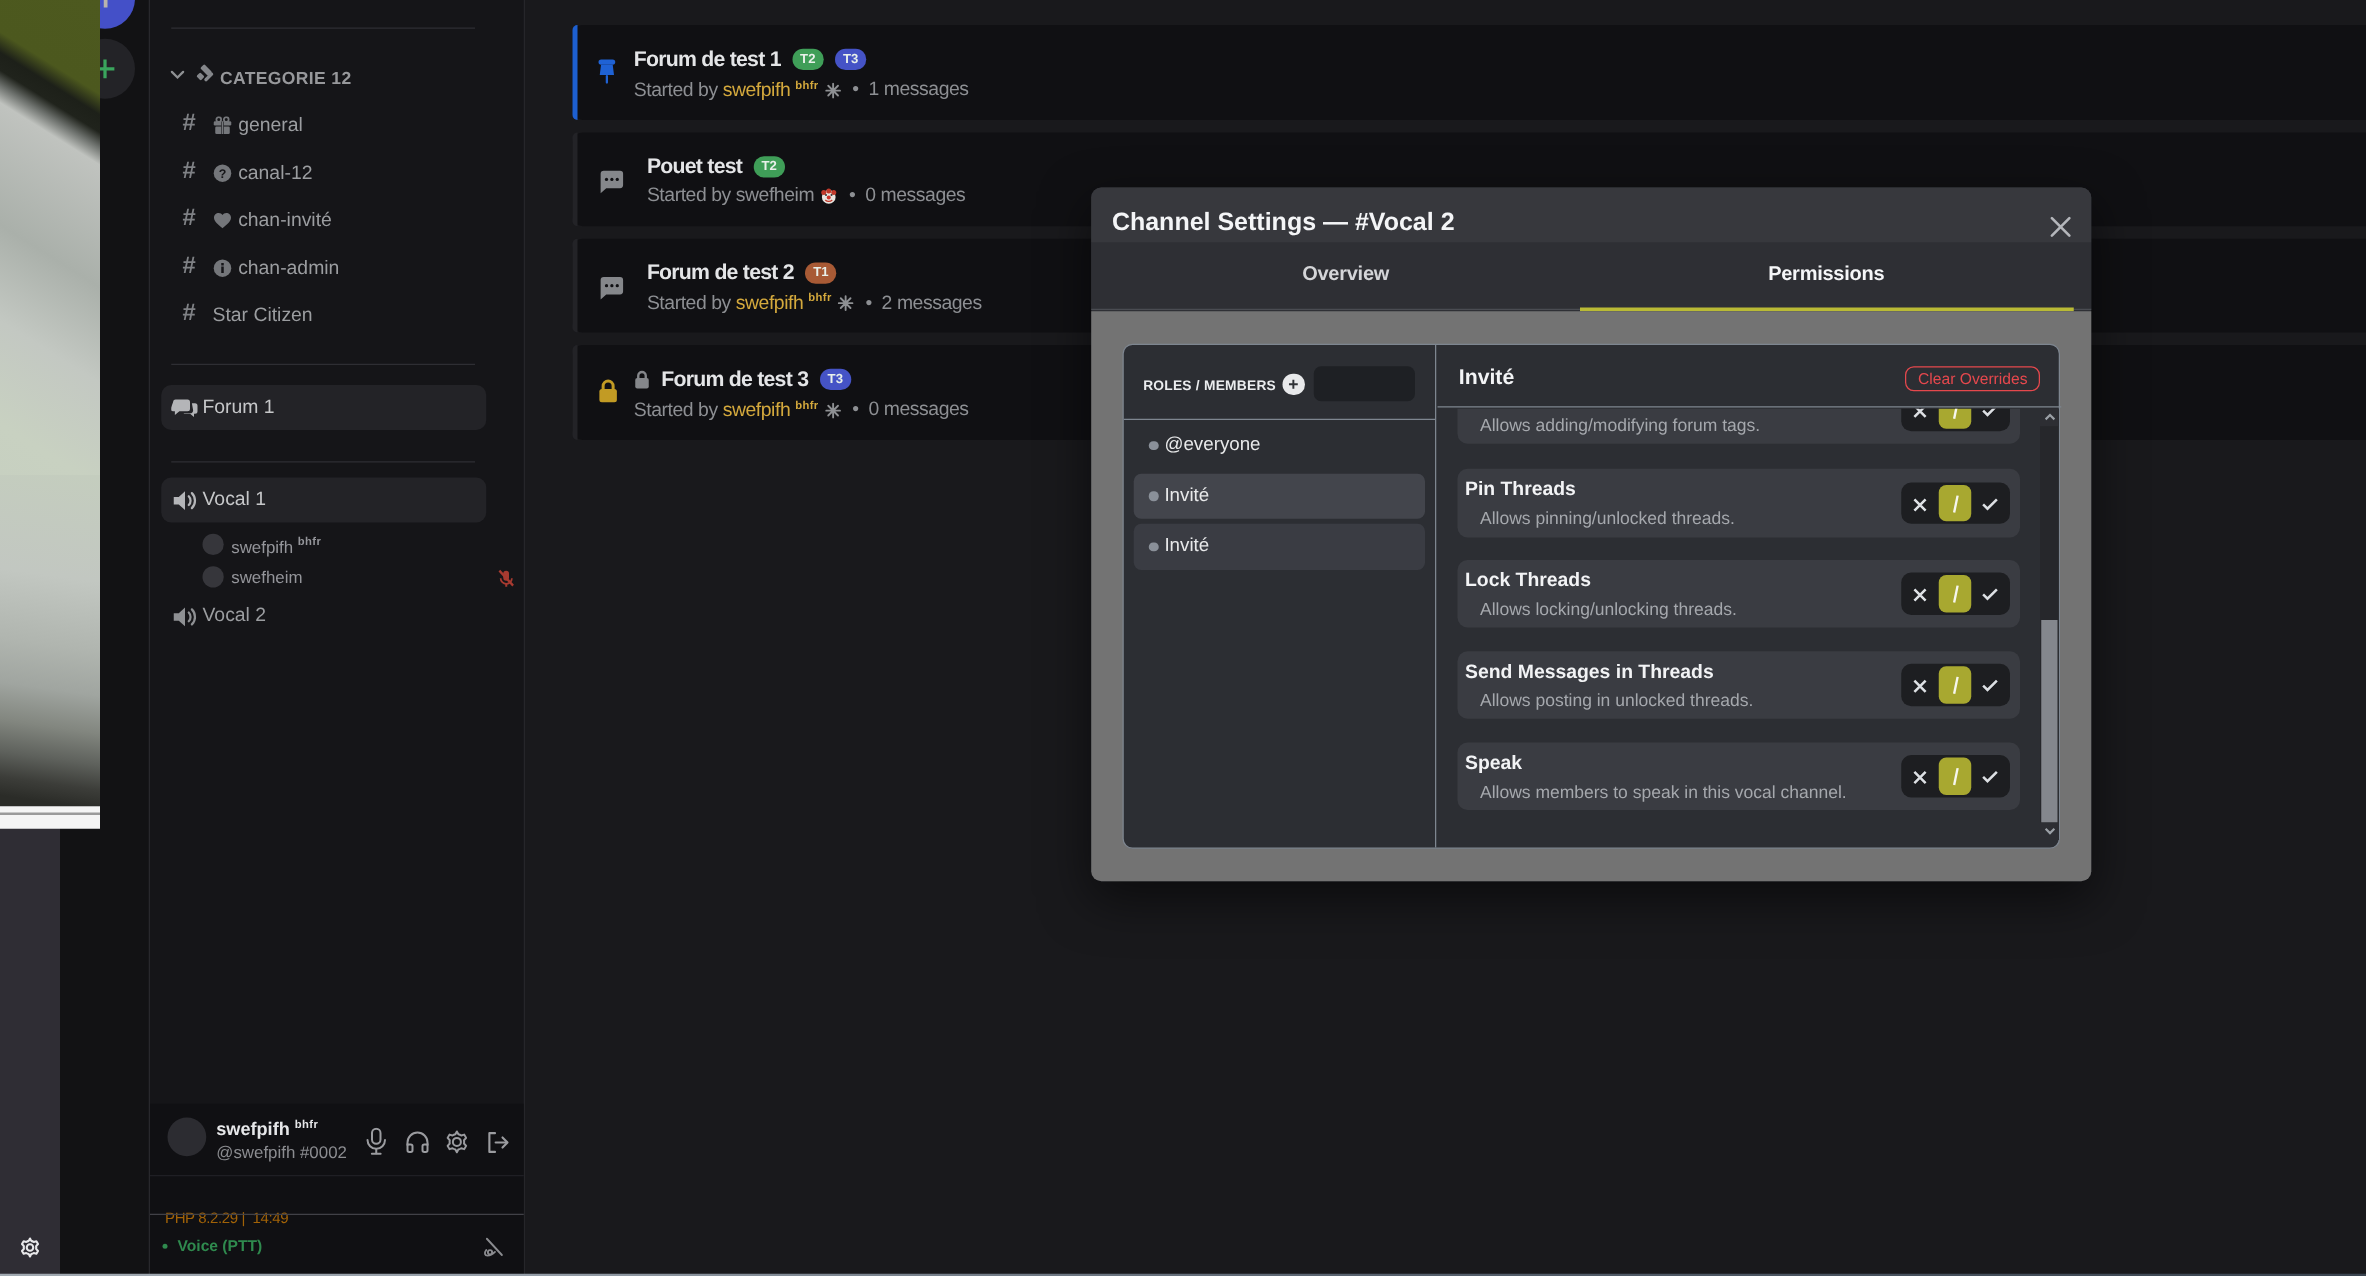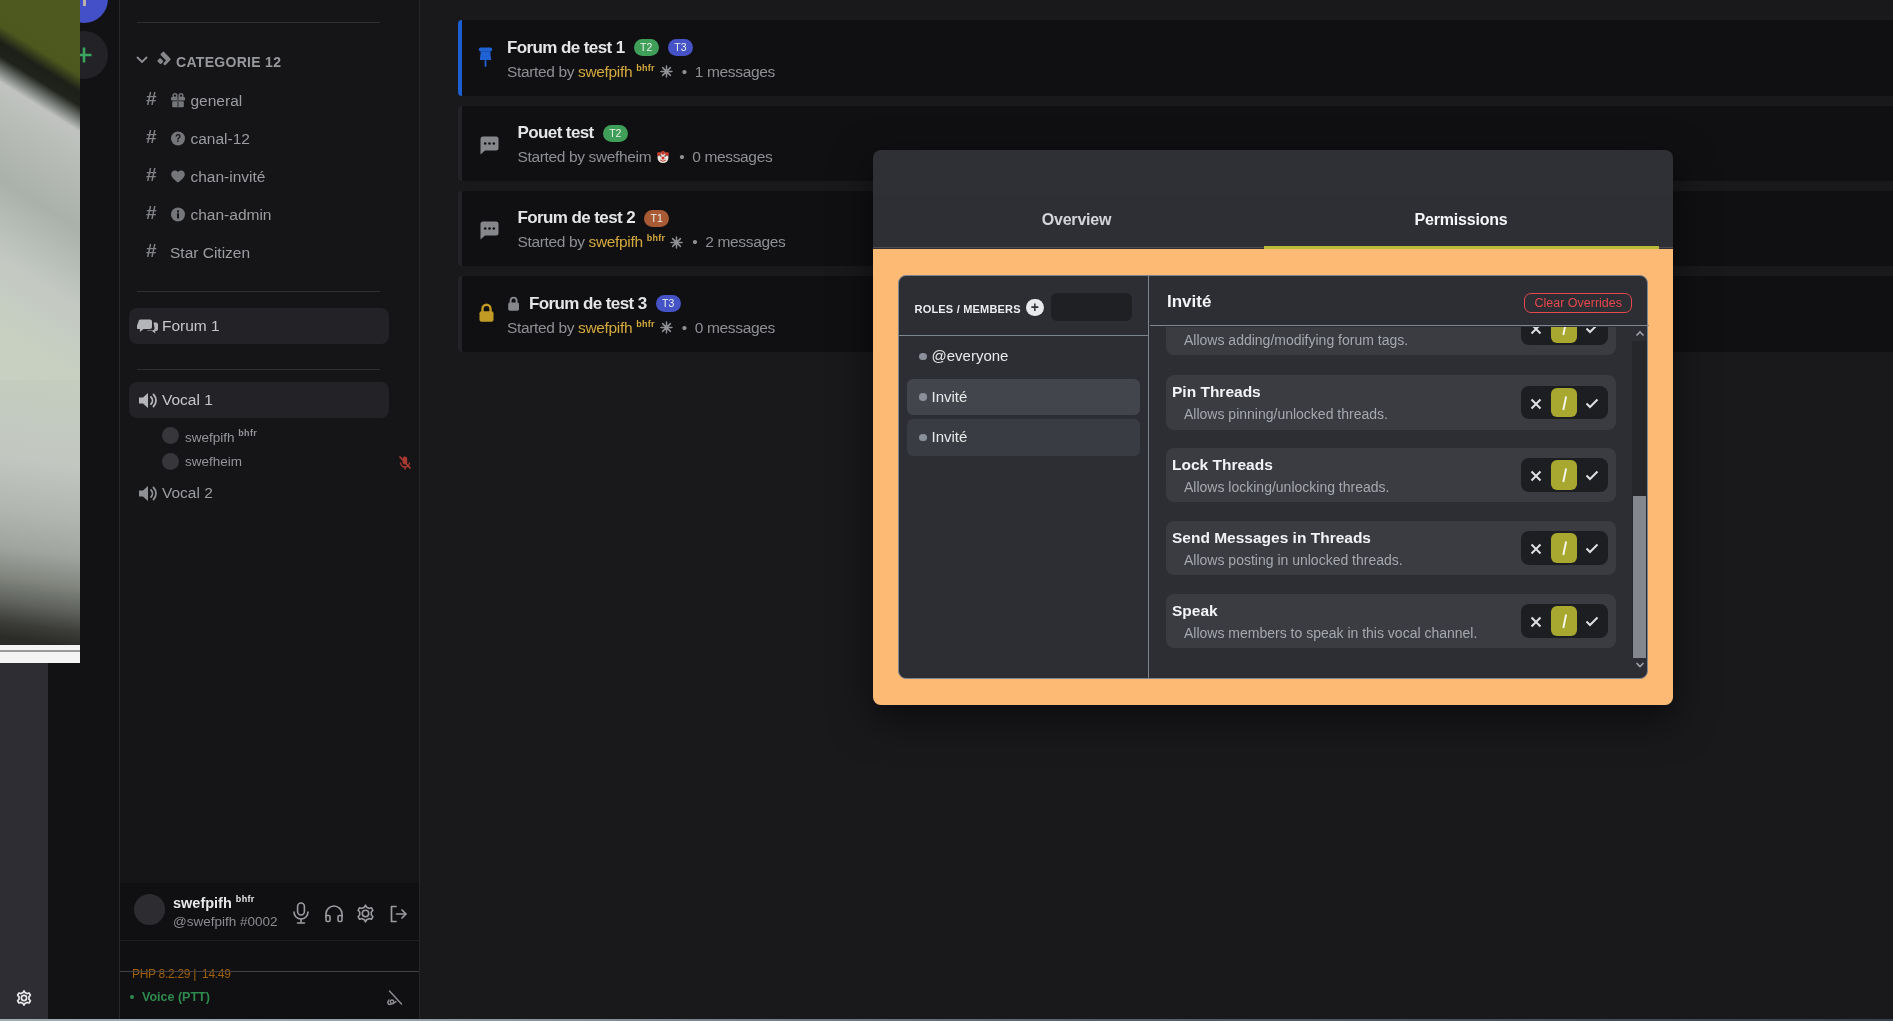--- a/index.html
+++ b/index.html
@@ -52,31 +52,31 @@
   #userpanel .phpline { position:absolute; left:12px; top:84px; font-size:12px; color:#a16207; letter-spacing:-0.3px; }
   #userpanel .d1 { position:absolute; left:0; top:57px; width:299px; height:1px; background:#1f1f24; }
   #userpanel .d2 { position:absolute; left:0; top:88px; width:299px; height:1px; background:#414147; }
   #userpanel .vptt { position:absolute; left:22px; top:107px; font-size:12.5px; font-weight:bold; color:#2f8a4e; }
   #userpanel .vdot { position:absolute; left:10px; top:112px; width:4px; height:4px; border-radius:50%; background:#2f8a4e; }
   
   .card { position:absolute; left:458px; width:1460px; background:#101013; border-radius:8px; height:75.5px; }
   .card .stripe { position:absolute; left:0; top:0; width:4px; height:100%; border-radius:8px 0 0 8px; background:#232327; }
   .card .title { position:absolute; top:17.5px; font-size:17px; font-weight:bold; color:#e4e5e7; white-space:nowrap; display:flex; align-items:center; gap:9px; letter-spacing:-0.6px; }
   .card .sub { position:absolute; top:42.5px; font-size:15.5px; color:#8d8f93; white-space:nowrap; display:flex; align-items:center; gap:5px; letter-spacing:-0.35px; }
-  .chip { display:inline-block; height:17px; line-height:17px; border-radius:9px; padding:0 6.5px; font-size:10.5px; font-weight:normal; color:#e8f0ea; letter-spacing:0; }
+  .chip { display:inline-block; height:17px; line-height:17px; border-radius:9px; padding:0 6.5px; font-size:10.5px; font-weight:bold; color:#e8f0ea; letter-spacing:0; }
   .gold { color:#d4a93d; }
   
   #modal { left:873px; top:149.5px; width:800px; height:555px; background:#2f3035; border-radius:8px;
     box-shadow:0 14px 40px rgba(0,0,0,.55); }
   #mhead { position:absolute; left:0; top:0; width:100%; height:44px; background:#37383d; border-radius:8px 8px 0 0; }
   #mhead .t { position:absolute; left:16.5px; top:17px; font-size:20px; font-weight:bold; color:#f4f5f7; }
   #mtabs { position:absolute; left:0; top:44px; width:100%; height:54.5px; background:#2e2f34; border-bottom:1px solid #4a4c52; }
   #mtabs .tab { position:absolute; top:17px; width:395px; text-align:center; font-size:16px; font-weight:bold; letter-spacing:-0.2px; }
   #mtabs .yline { position:absolute; left:390.5px; bottom:-2px; width:395px; height:3px; background:#b9ba35; }
-  #mbody { position:absolute; left:0; top:99px; width:100%; height:456px; background:#fdba74; border-radius:0 0 8px 8px; }
+  #mbody { position:absolute; left:0; top:99px; width:100%; height:456px; background:#737373; border-radius:0 0 8px 8px; }
   #panel { position:absolute; left:25px; top:26px; width:750px; height:404px; border:1px solid #7e8690; border-radius:8px; background:#2c2e33; }
   #lpanel { position:absolute; left:0; top:0; width:250px; height:100%; border-right:1px solid #7e8690; }
   #lphead { position:absolute; left:0; top:0; width:100%; height:60px; border-bottom:1px solid #7e8690; }
   #lphead .lbl { position:absolute; left:15.5px; top:27.5px; font-size:11px; font-weight:bold; color:#ebedef; letter-spacing:.2px; }
   #lphead .plus { position:absolute; left:127px; top:23px; width:17.5px; height:17.5px; border-radius:50%; background:#e8e9eb; color:#2f3136; font-size:14px; font-weight:bold; text-align:center; line-height:17px; }
   #lphead .search { position:absolute; left:152px; top:17px; width:81px; height:28px; background:#1e2024; border-radius:6px; }
   .role { position:absolute; left:8px; width:233px; height:36.5px; border-radius:6px; font-size:15px; color:#e8e9ea; }
   .role .dot { position:absolute; left:12px; top:14.5px; width:7.5px; height:7.5px; border-radius:50%; background:#8a9099; }
   .role .nm { position:absolute; left:24.5px; top:9px; }
   #rpanel { position:absolute; left:251px; top:0; width:499px; height:100%; }
@@ -380,20 +380,26 @@
       <svg width="13" height="13">
           <g stroke="#8e9093" stroke-width="1.5" stroke-linecap="round">
             <path d="M6.5 1 V12 M1 6.5 H12 M2.6 2.6 L10.4 10.4 M10.4 2.6 L2.6 10.4"></path>
           </g>
         </svg>
       <span>&nbsp;•&nbsp; 0 messages</span>
       </div>
   </div>
 </div>
 <div class="abs" id="modal">
+  <div id="mhead">
+      <div class="t">Channel Settings — #Vocal 2</div>
+    <svg class="abs" style="left:767px;top:23px" width="17" height="17">
+        <path d="M1.5 1.5 L15.5 15.5 M15.5 1.5 L1.5 15.5" stroke="#b4b6bb" stroke-width="2.1" stroke-linecap="round"></path>
+      </svg>
+  </div>
   <div id="mtabs">
     <div class="tab" style="left:6px;color:#d4d5d8">Overview</div>
     <div class="tab" style="left:390.5px;color:#f5f6f8">Permissions</div>
     <div class="yline"></div>
   </div>
   <div id="mbody">
     <div id="panel">
       <div id="lpanel">
         <div id="lphead">
           <div class="lbl">ROLES / MEMBERS</div>

